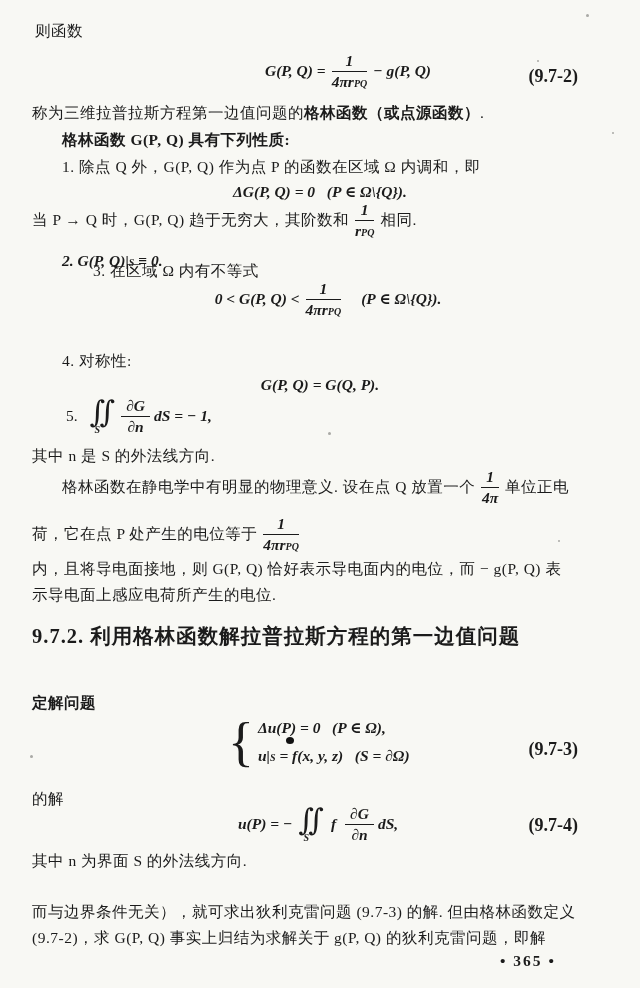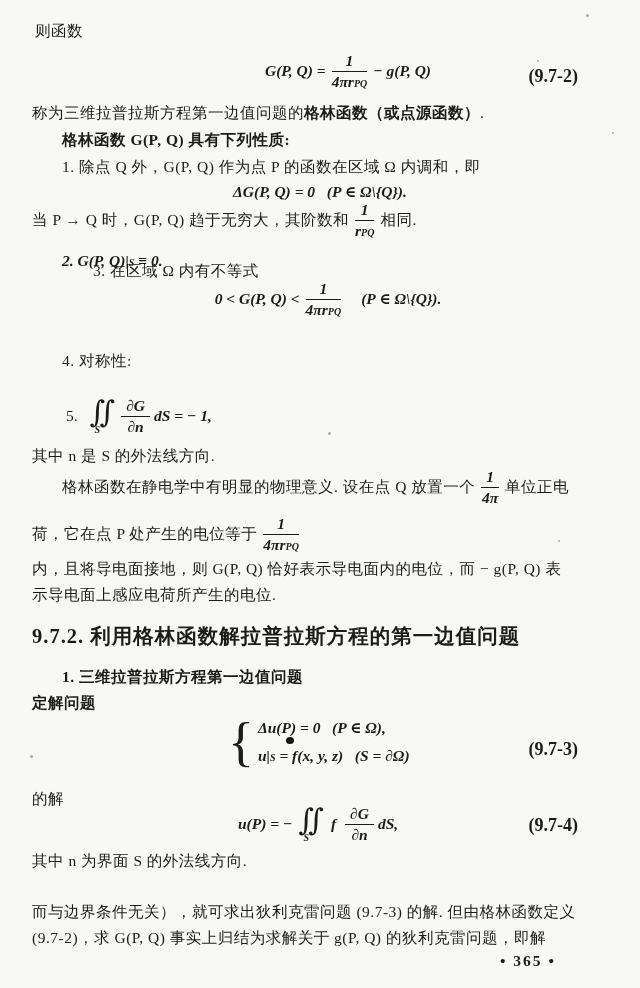--- a/index.html
+++ b/index.html
@@ -82,20 +82,21 @@
   <div class="abs eqline" style="left:0;top:280px;padding-left:8px;">
     <span class="math keepspace">0 &lt; G(P, Q) &lt;</span>
     <span class="frac math">
       <span class="fnum">1</span>
       <span class="fden"><span>4πr</span><span class="msub">PQ</span></span>
     </span>
     <span class="math keepspace" style="margin-left:14px;">(P ∈ Ω\{Q}).</span>
   </div>
 
   <div class="abs cjk" style="left:62px;top:350px;">4. 对称性:</div>
+  <div class="abs eqline math" style="left:0;top:374px;">G(P, Q) = G(Q, P).</div>
 
   <div class="abs flexline" style="left:66px;top:392px;height:48px;">
     <span>5.</span>
     <span class="dint" style="margin-left:12px;">
       <span class="isign">∬</span>
       <span class="isub math">S</span>
     </span>
     <span class="frac math" style="margin:0 4px;">
       <span class="fnum">∂G</span>
       <span class="fden">∂n</span>
@@ -118,21 +119,20 @@
     <span class="frac math">
       <span class="fnum">1</span>
       <span class="fden"><span>4πr</span><span class="msub">PQ</span></span>
     </span>
   </div>
   <div class="abs cjk" style="left:32px;top:584px;">示导电面上感应电荷所产生的电位.</div>
   <div class="abs cjk" style="left:32px;top:558px;">内，且将导电面接地，则 G(P, Q) 恰好表示导电面内的电位，而 − g(P, Q) 表</div>
 
   <div class="abs heading" style="left:32px;top:622px;">9.7.2. 利用格林函数解拉普拉斯方程的第一边值问题</div>
 
-  <div class="abs cjk bold" style="left:62px;top:666px;">1. 三维拉普拉斯方程第一边值问题</div>
   <div class="abs cjk bold" style="left:32px;top:692px;">定解问题</div>
 
   <div class="abs flexline" style="left:228px;top:716px;">
     <span class="brace">{</span>
     <span class="sysrows">
       <span class="math keepspace">Δu(P) = 0   (P ∈ Ω),</span>
       <span><span class="math">u|</span><span class="msub">S</span><span class="math keepspace"> = f(x, y, z)   (S = ∂Ω)</span></span>
       <span class="inkblot" style="left:28px;top:20px;"></span>
     </span>
   </div>

